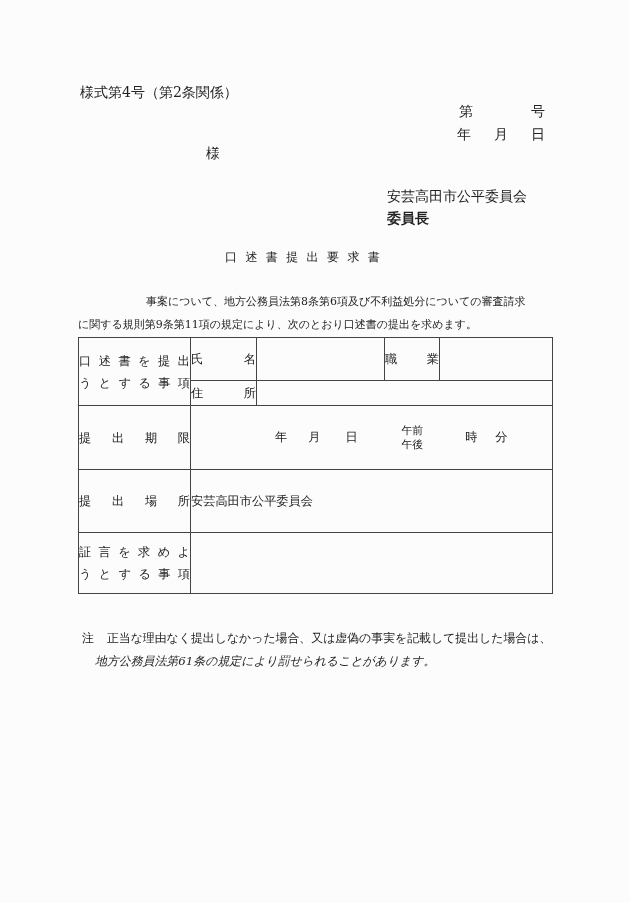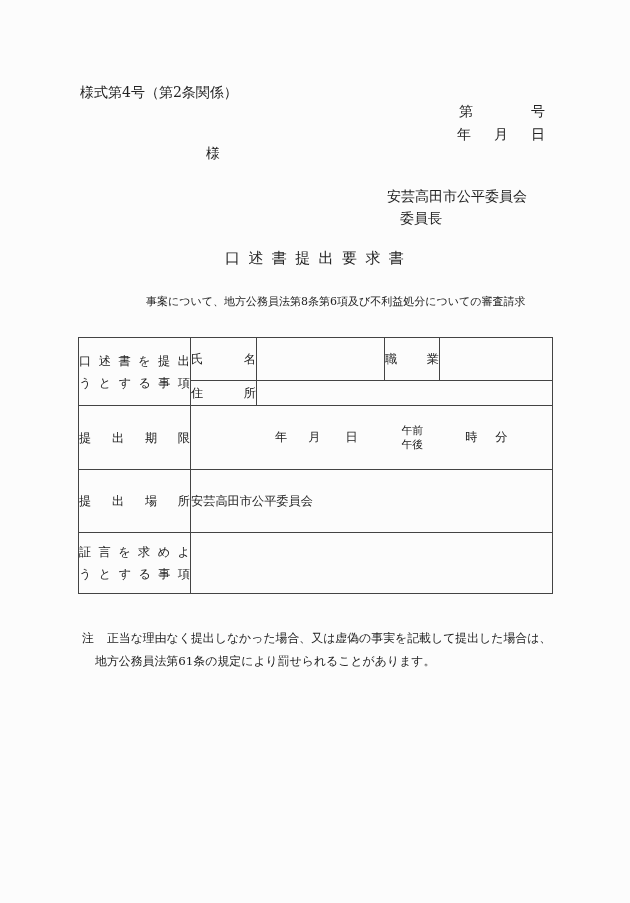--- a/index.html
+++ b/index.html
@@ -14,22 +14,22 @@
   }
   .abs { position:absolute; white-space:nowrap; }
   .fs { font-size:14px; line-height:1.4; }
 
   
   .form-id      { left:80px;  top:83px; }
   .doc-no       { left:459px; top:102px; width:86px; display:flex; justify-content:space-between; }
   .date-line    { left:457px; top:125px; width:88px; display:flex; justify-content:space-between; }
   .addressee    { left:206px; top:144px; }
   .issuer-org   { left:387px; top:187px; }
-  .issuer-title { left:400px; top:209px; }
-  .doc-title    { left:225px; top:249px; font-size:15px; letter-spacing:8.4px; }
+  .issuer-title { left:387px; top:209px;font-weight:bold; }
+  .doc-title    { left:225px; top:249px; font-size:12px; letter-spacing:8.4px; }
 
   
   .body-par { left:78px; top:291px; width:500px; font-size:11px; }
   .body-par .ln { line-height:22.5px; white-space:nowrap; }
   .body-par .ln1 { text-indent:68px; }
 
   
   .req-table-wrap { left:78px; top:337px; }
   table.req { border-collapse:collapse; table-layout:fixed; width:474px; }
   table.req td {
@@ -49,21 +49,21 @@
   .deadline-flex .m  { margin-left:21px; }
   .deadline-flex .d  { margin-left:25px; }
   .deadline-flex .ampm { margin-left:44px; font-size:10.8px; line-height:13.5px; text-align:left; white-space:nowrap; }
   .deadline-flex .h  { margin-left:42px; }
   .deadline-flex .mi { margin-left:18px; }
 
   
   .note { left:82px; top:627px; font-size:11.9px; }
   .note .row1 { display:flex; line-height:23px; white-space:nowrap; }
   .note .row1 .mk { margin-right:13px; }
-  .note .row2 { line-height:23px; padding-left:13px; white-space:nowrap; }
+  .note .row2 { line-height:23px; padding-left:13px; white-space:nowrap;font-style:italic; }
 </style>
 </head>
 <body>
 
 <div class="page">
 
   <div class="abs fs form-id">様式第4号（第2条関係）</div>
 
   <div class="abs fs doc-no">
     <span>第</span>
@@ -78,20 +78,21 @@
 
   <div class="abs fs addressee">様</div>
 
   <div class="abs fs issuer-org">安芸高田市公平委員会</div>
   <div class="abs fs issuer-title">委員長</div>
 
   <div class="abs doc-title">口述書提出要求書</div>
 
   <div class="abs body-par">
     <div class="ln ln1">事案について、地方公務員法第8条第6項及び不利益処分についての審査請求</div>
+    <div class="ln">に関する規則第9条第11項の規定により、次のとおり口述書の提出を求めます。</div>
   </div>
 
   <div class="abs req-table-wrap">
     <table class="req">
       <colgroup>
         <col style="width:112px">
           <col style="width:66px">
           <col style="width:128px">
           <col style="width:55px">
           <col style="width:113px">

